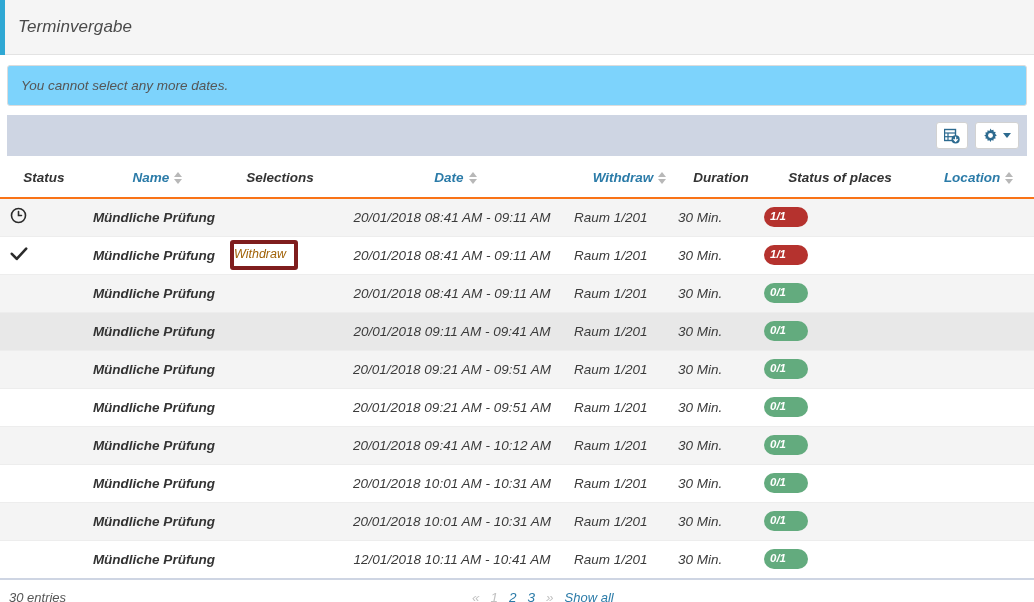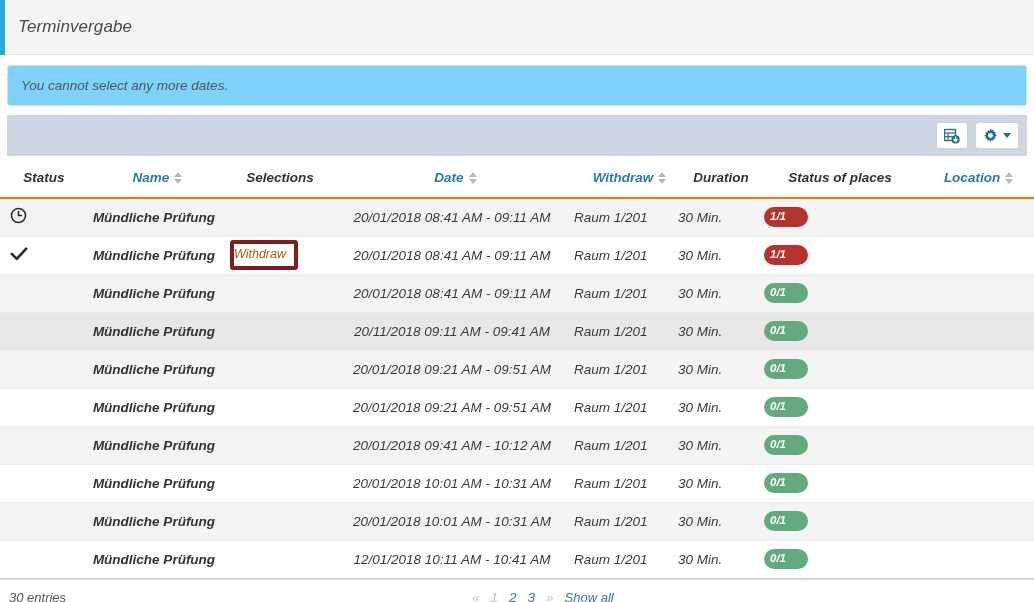--- a/index.html
+++ b/index.html
@@ -291,21 +291,21 @@
           <td class="c-date">20/01/2018 08:41 AM - 09:11 AM</td>
           <td class="c-loc">Raum 1/201</td>
           <td class="c-dur">30 Min.</td>
           <td class="c-places"><span class="badge green">0/1</span></td>
           <td class="c-comm"></td>
         </tr>
         <tr class="hover">
           <td class="c-status"></td>
           <td class="c-name">Mündliche Prüfung</td>
           <td class="c-sel"></td>
-          <td class="c-date">20/11/2018 09:11 AM - 09:41 AM</td>
+          <td class="c-date">20/01/2018 09:11 AM - 09:41 AM</td>
           <td class="c-loc">Raum 1/201</td>
           <td class="c-dur">30 Min.</td>
           <td class="c-places"><span class="badge green">0/1</span></td>
           <td class="c-comm"></td>
         </tr>
         <tr class="alt">
           <td class="c-status"></td>
           <td class="c-name">Mündliche Prüfung</td>
           <td class="c-sel"></td>
           <td class="c-date">20/01/2018 09:21 AM - 09:51 AM</td>

